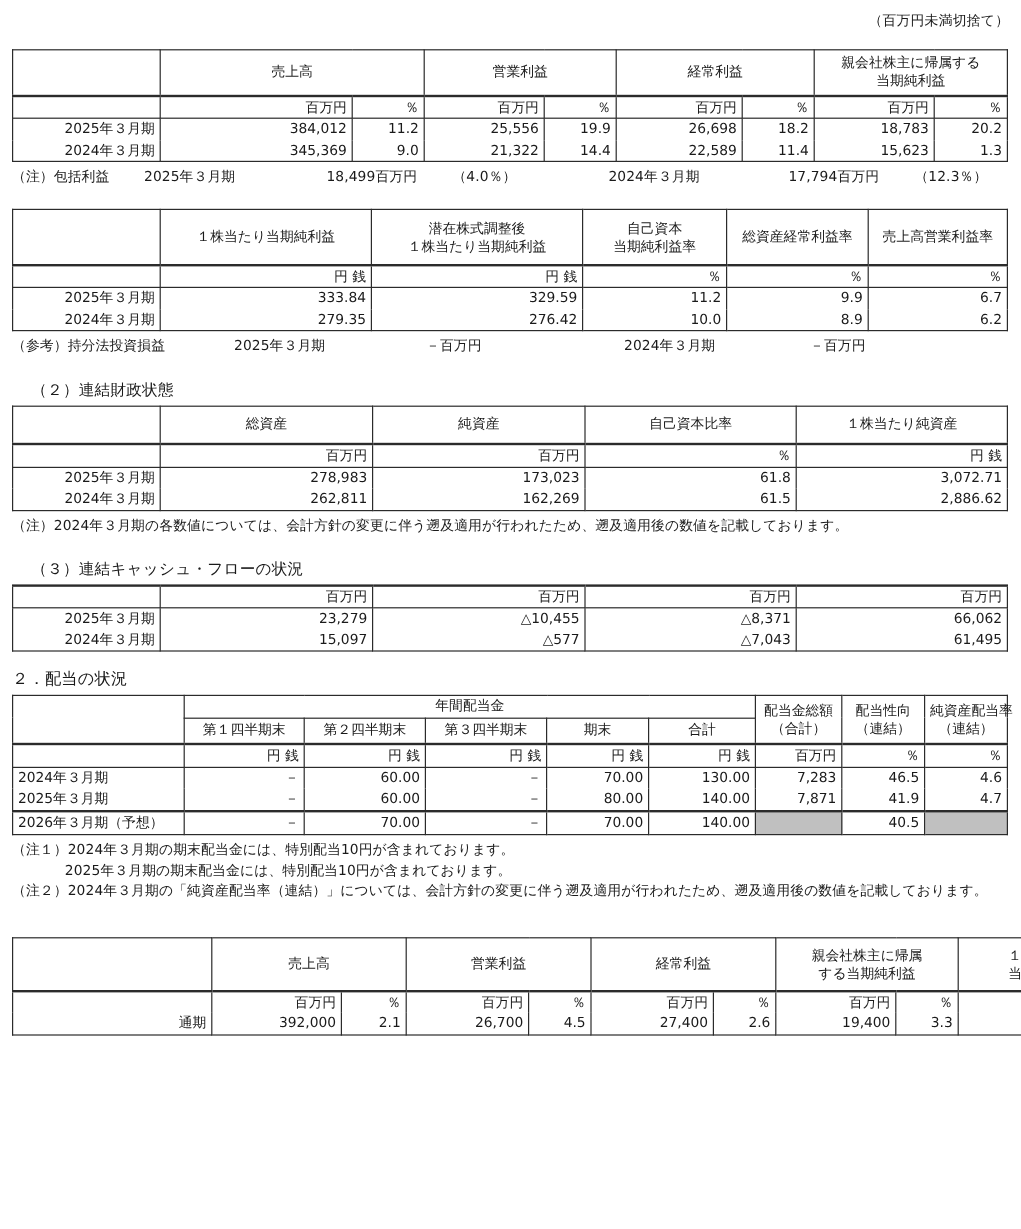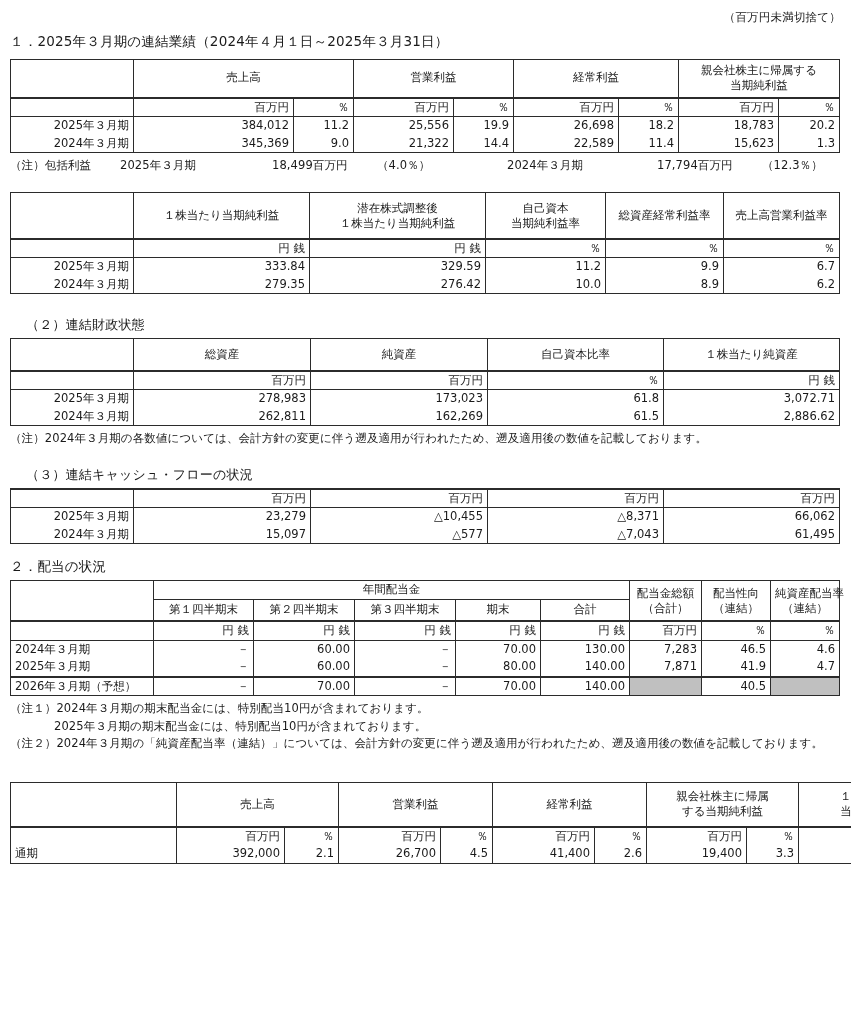--- a/index.html
+++ b/index.html
@@ -49,21 +49,21 @@
     font-weight: normal;
     vertical-align: middle;
     line-height: 1.35;
     white-space: nowrap;
   }
   .hdr { text-align: center; font-weight: bold; }
   .unit { text-align: right; font-weight: bold; }
   .num { text-align: right; }
   .lbl { text-align: right; padding-right: 8px; }
   .lbl-l { text-align: left; padding-left: 6px; }
-  .ctr { text-align: left; }
+  .ctr { text-align: right; }
   .thick-top { border-top: 2px solid #2b2b2b !important; }
   .shade { background: #c0c0c0; }
 
   .note {
     font-size: 11.5px;
     letter-spacing: .1px;
     white-space: nowrap;
     line-height: 1.5;
   }
   .note-wrap { white-space: normal; }
@@ -79,21 +79,20 @@
 <body>
 
 <div class="page">
 
   <div class="sp10"></div>
 
   <div class="right-note">（百万円未満切捨て）</div>
 
   <div class="sp8"></div>
 
-  <div class="h1">１．2025年３月期の連結業績（2024年４月１日～2025年３月31日）</div>
 
   <div class="sp4"></div>
 
 
   <div class="sp4"></div>
 
   <table class="fin">
     <colgroup>
       <col style="width:123px">
         <col style="width:160px">
@@ -197,20 +196,23 @@
       <td class="num" style="border-top:none">276.42</td>
       <td class="num" style="border-top:none">10.0</td>
       <td class="num" style="border-top:none">8.9</td>
       <td class="num" style="border-top:none">6.2</td>
     </tr>
   </tbody>
     </table>
 
   <div class="sp4"></div>
 
+  <div class="note">
+    <span style="display:inline-block;width:185px">（参考）持分法投資損益</span><span style="display:inline-block;width:160px">2025年３月期</span><span style="display:inline-block;width:165px">－百万円</span><span style="display:inline-block;width:155px">2024年３月期</span><span>－百万円</span>
+  </div>
 
   <div class="sp18"></div>
 
   <div class="h2">（２）連結財政状態</div>
 
   <div class="sp4"></div>
 
   <table class="fin">
     <colgroup>
       <col style="width:123px">
@@ -421,21 +423,21 @@
       <td class="unit thick-top" style="border-bottom:none">百万円</td>
       <td class="unit thick-top" style="border-bottom:none">％</td>
       <td class="unit thick-top" style="border-bottom:none">円 銭</td>
     </tr>
     <tr>
       <td class="ctr" style="border-top:none">通期</td>
       <td class="num" style="border-top:none">392,000</td>
       <td class="num" style="border-top:none">2.1</td>
       <td class="num" style="border-top:none">26,700</td>
       <td class="num" style="border-top:none">4.5</td>
-      <td class="num" style="border-top:none">41,400</td>
+      <td class="num" style="border-top:none">27,400</td>
       <td class="num" style="border-top:none">2.6</td>
       <td class="num" style="border-top:none">19,400</td>
       <td class="num" style="border-top:none">3.3</td>
       <td class="num" style="border-top:none">345.71</td>
     </tr>
   </tbody>
     </table>
 
 </div>
 

